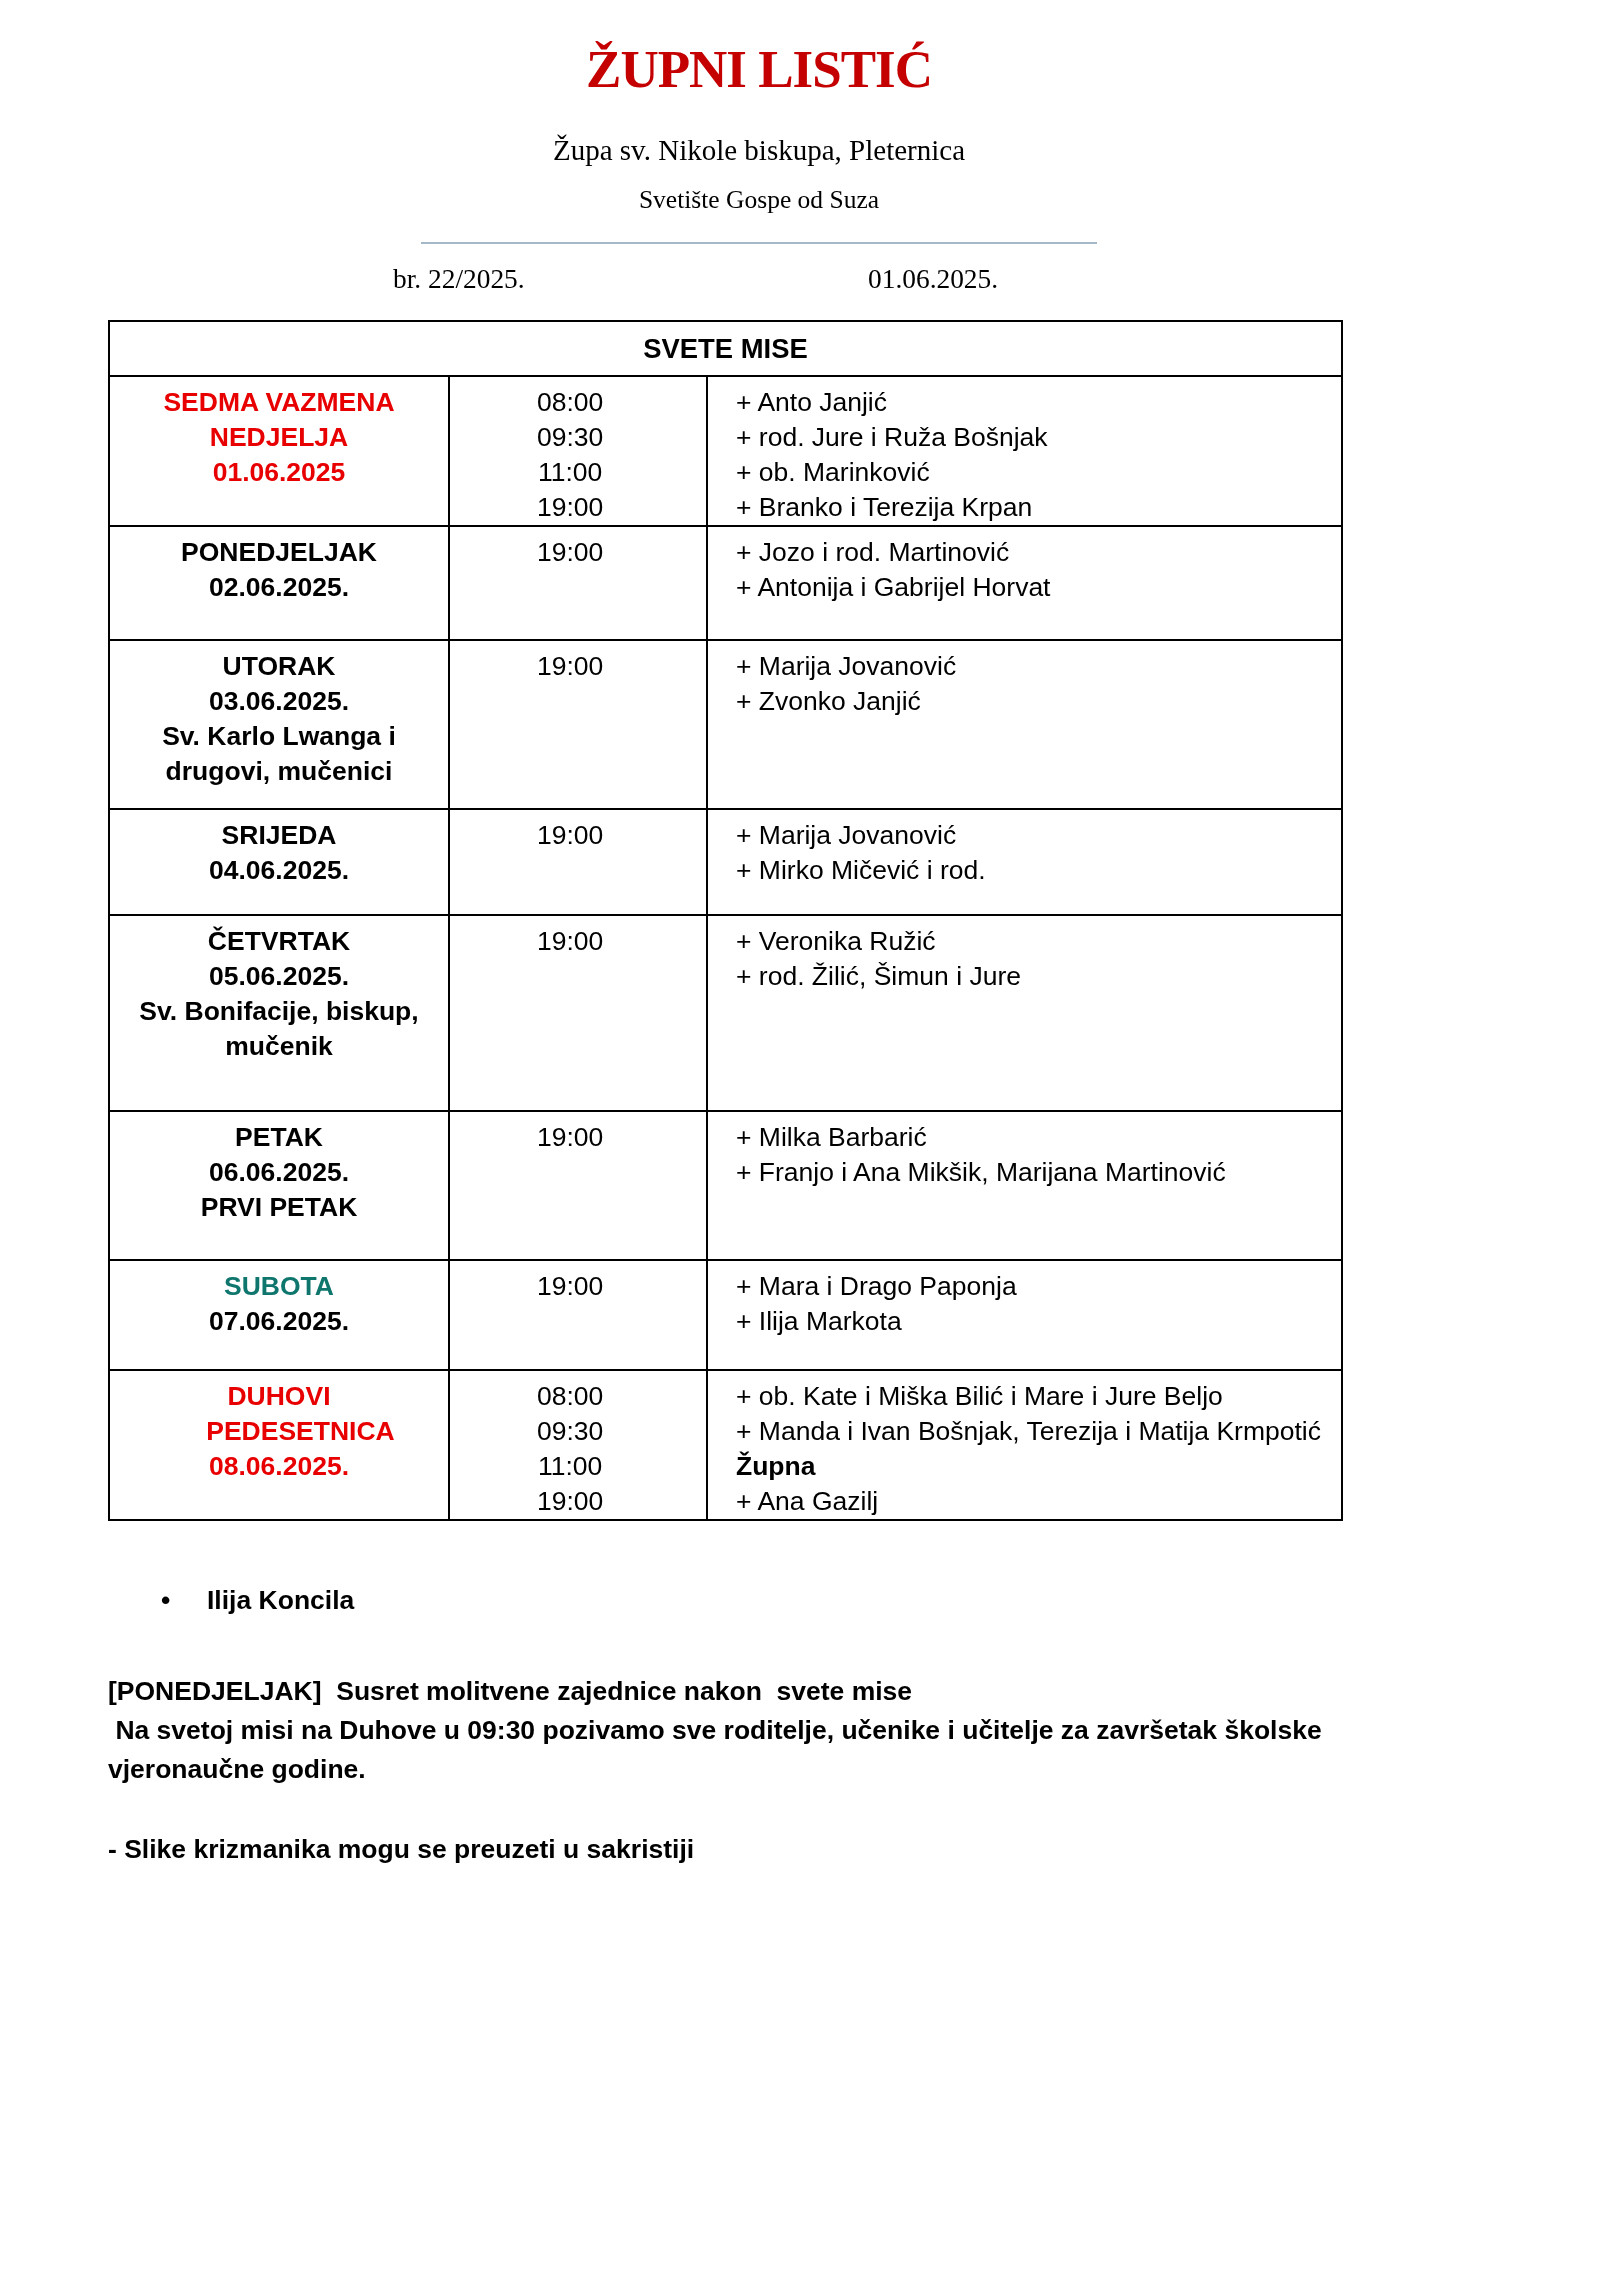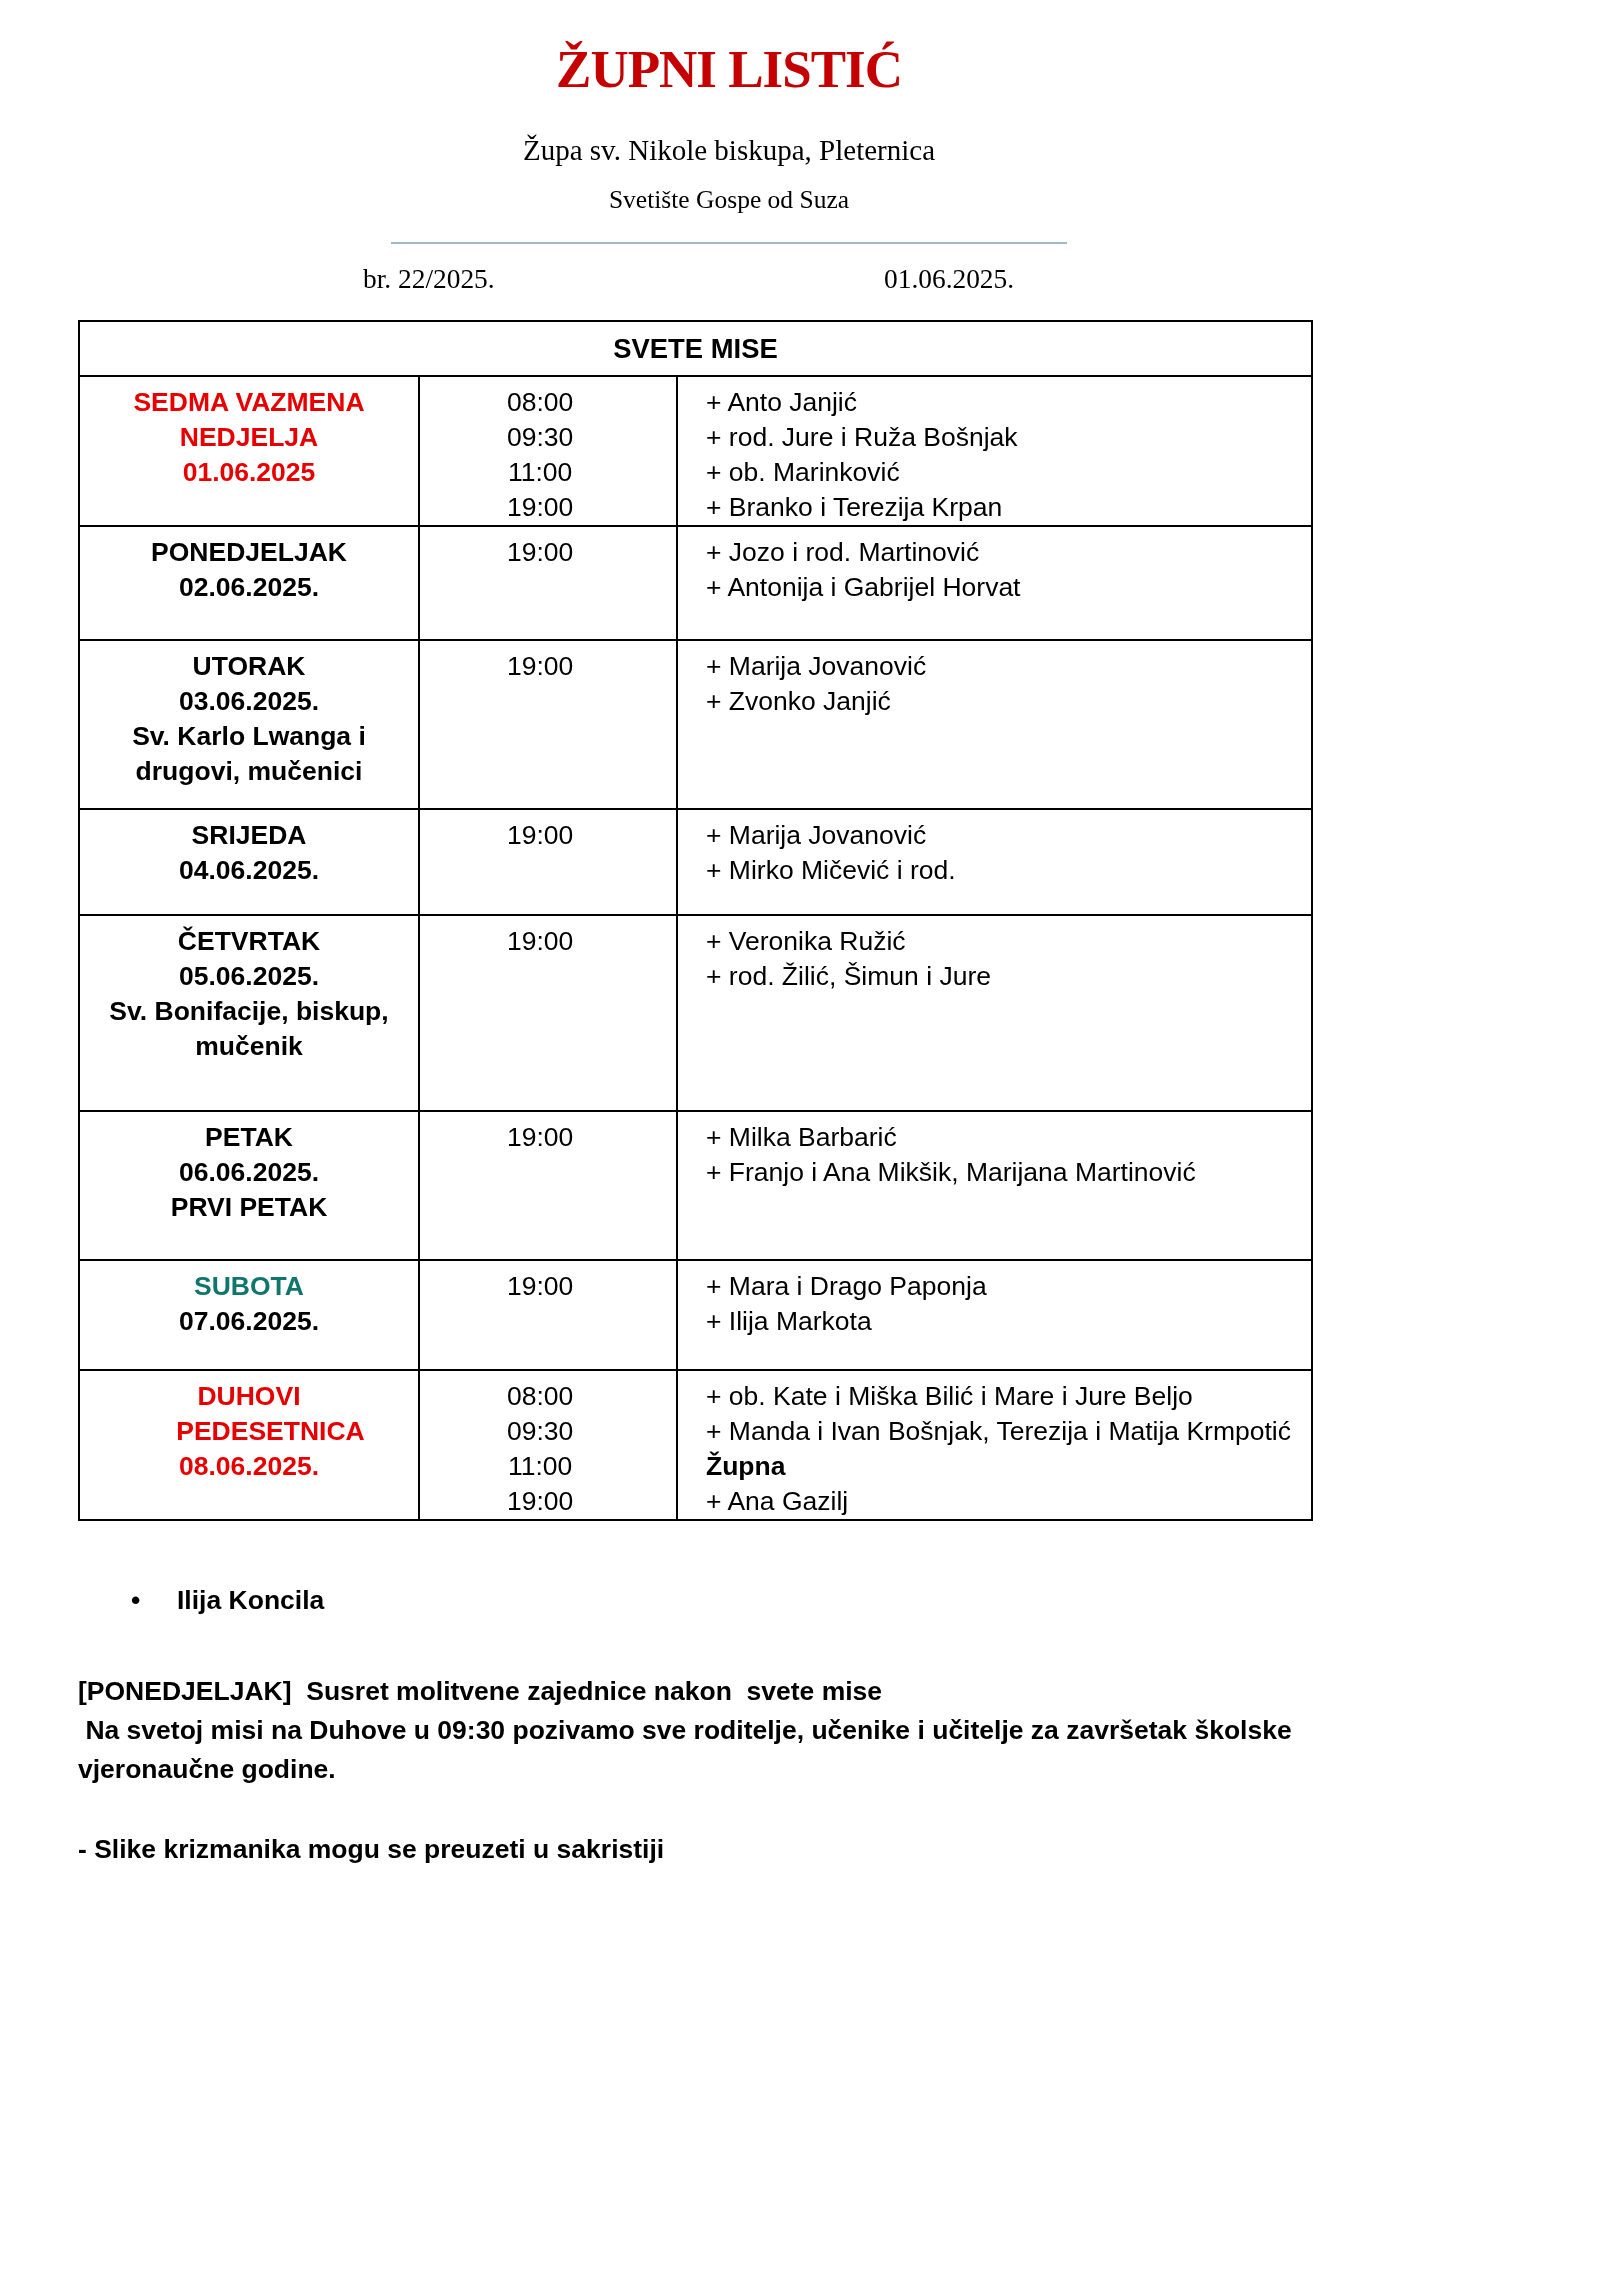--- a/index.html
+++ b/index.html
@@ -10,21 +10,21 @@
   body {
     width: 1620px;
     height: 2293px;
     position: relative;
     font-family: "Liberation Sans", sans-serif;
     color: #000000;
     overflow: hidden;
   }
   .content {
     width: 1302px;
-    margin-left: 78px;
+    margin-left: 108px;
   }
   
   .doc-header { text-align: center; }
   .doc-title {
     font-family: "Liberation Serif", serif;
     font-weight: bold;
     font-size: 53px;
     line-height: 61px;
     letter-spacing: -1px;
     margin-top: 39px;
@@ -49,21 +49,21 @@
   .doc-meta {
     position: relative;
     height: 39px;
     margin-top: 15.7px;
     font-family: "Liberation Serif", serif;
     font-size: 27.4px;
     line-height: 39px;
     text-align: left;
   }
   .doc-issue { position: absolute; left: 285px; }
-  .doc-date  { position: absolute; left: 806px; }
+  .doc-date  { position: absolute; left: 760px; }
 
   
   table.mass-table {
     border-collapse: collapse;
     table-layout: fixed;
     width: 1233px;
     margin-top: 21.6px;
   }
   .mass-table th, .mass-table td {
     border: 2px solid #000000;

